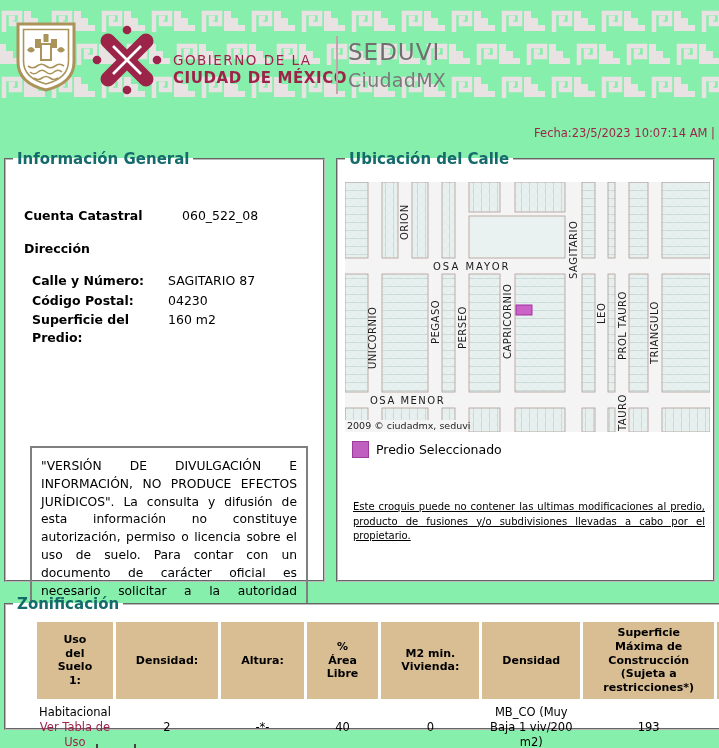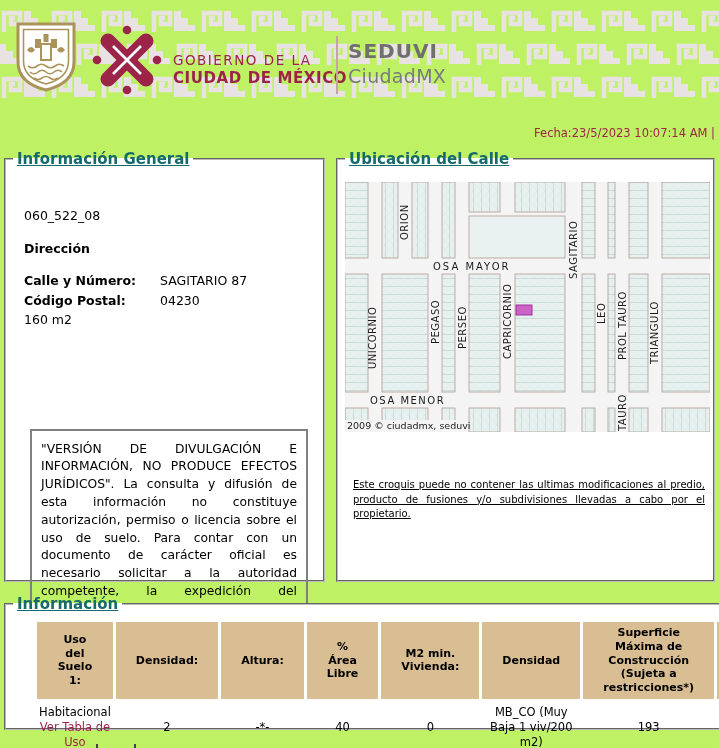--- a/index.html
+++ b/index.html
@@ -1,48 +1,48 @@
 <!DOCTYPE html>
 <html><head>
 <meta charset="utf-8">
 <style>
   html,body{margin:0;padding:0;background:#fff;}
-  .page{position:relative;width:719px;height:748px;overflow:hidden;background:#bef264;
+  .page{position:relative;width:719px;height:748px;overflow:hidden;background:#86efac;
         font-family:"DejaVu Sans","Liberation Sans",sans-serif;color:#000;}
 
   
   .greca-band{position:absolute;left:0;top:8px;}
   .coat{position:absolute;left:16px;top:22px;}
   .xlogo{position:absolute;left:90px;top:24px;}
   .gob-text{position:absolute;left:173px;top:52px;color:#9d2449;line-height:1.25;}
   .gob-line1{font-size:13.5px;letter-spacing:1.5px;}
   .gob-line2{font-size:15px;font-weight:bold;letter-spacing:0.6px;}
   .brand-divider{position:absolute;left:336px;top:36px;width:2px;height:58px;background:#c5a3ad;}
   .brand{position:absolute;left:348px;top:38px;color:#6f6f6f;line-height:1.3;}
-  .brand-main{font-size:20px;font-weight:bold;letter-spacing:1px;}
+  .brand-main{font-size:23px;font-weight:normal;letter-spacing:1px;}
   .brand-sub{font-size:19px;font-weight:normal;letter-spacing:0.3px;color:#7a7a7a;}
 
   .date-line{position:absolute;top:126px;right:-3px;font-size:11.5px;color:#9d2449;
              white-space:nowrap;}
 
   
   fieldset{position:absolute;margin:0;border:2px groove #b9b9b9;background:#fff;padding:0;}
-  legend{color:#156a6b;font-weight:bold;font-size:15px;padding:0 4px;margin-left:7px;text-decoration:underline;}
+  legend{color:#156a6b;font-weight:bold;font-size:15px;padding:0 4px;margin-left:7px;}
   #fs-info{left:4px;top:150px;width:317px;height:428px;}
   #fs-ubic{left:336px;top:150px;width:375px;height:428px;}
   #fs-zoni{left:4px;top:595px;width:707px;height:131px;}
 
   
   .info-body{padding:40px 10px 0 18px;font-size:12.5px;}
   .info-row{display:flex;margin-bottom:2px;}
   .info-row .lbl{font-weight:bold;}
   .row-cuenta{margin-bottom:18px;}
   .row-cuenta .lbl{width:158px;}
   .row-dir{font-weight:bold;margin-bottom:16px;}
-  .addr .lbl{width:136px;}
+  .addr .lbl{width:136px;margin-left:8px;}
   .addr{line-height:1.4;}
   .disclaimer{margin:14px 0 0 6px;width:256px;border:2px solid #7f7f7f;padding:10px 9px;
               font-size:12.3px;text-align:justify;line-height:1.45;margin-top:100px;}
 
   
   .map-wrap{margin:14px 0 0 7px;}
   .map-legend{display:flex;align-items:center;margin:5px 0 0 7px;}
   .swatch{width:15px;height:15px;background:#c05fc0;border:1px solid #9a3d9a;margin-right:7px;}
   .map-legend-label{font-size:12.5px;}
   .map-note{margin:42px 8px 0 8px;font-size:10px;text-align:justify;line-height:1.45;text-decoration:underline;}
@@ -122,33 +122,35 @@
       <div class="brand-sub">CiudadMX</div>
     </div>
   </div>
 
   <div class="date-line">Fecha:23/5/2023 10:07:14 AM | I</div>
 
   <fieldset id="fs-info">
     <legend>Información General</legend>
     <div class="info-body">
       <div class="info-row row-cuenta">
+        <span class="lbl">Cuenta Catastral</span>
         <span>060_522_08</span>
       </div>
       <div class="row-dir">Dirección</div>
       <div class="addr">
         <div class="info-row">
           <span class="lbl">Calle y Número:</span>
           <span>SAGITARIO 87</span>
         </div>
         <div class="info-row">
           <span class="lbl">Código Postal:</span>
           <span>04230</span>
         </div>
         <div class="info-row">
+          <span class="lbl">Superficie del Predio:</span>
           <span>160 m2</span>
         </div>
       </div>
       <div class="disclaimer">"VERSIÓN DE DIVULGACIÓN E INFORMACIÓN, NO PRODUCE EFECTOS JURÍDICOS". La consulta y difusión de esta información no constituye autorización, permiso o licencia sobre el uso de suelo. Para contar con un documento de carácter oficial es necesario solicitar a la autoridad competente, la expedición del Certificado correspondiente.</div>
     </div>
   </fieldset>
 
   <fieldset id="fs-ubic">
     <legend>Ubicación del Calle</legend>
 
@@ -217,27 +219,31 @@
           <text transform="translate(281,249) rotate(-90)">TAURO</text>
           <text transform="translate(313,182) rotate(-90)">TRIANGULO</text>
           <text x="88" y="88" letter-spacing="2">OSA MAYOR</text>
           <text x="25" y="222" letter-spacing="1.5">OSA MENOR</text>
         </g>
 
         <rect x="0" y="238" width="114" height="12" fill="#f4f4f4"></rect>
         <text x="2" y="247" font-family="DejaVu Sans, sans-serif" font-size="9.5" fill="#222">2009 © ciudadmx, seduvi</text>
       </svg>
 
+      <div class="map-legend">
+        <span class="swatch"></span>
+        <span class="map-legend-label">Predio Seleccionado</span>
+      </div>
 
       <div class="map-note">Este croquis puede no contener las ultimas modificaciones al predio, producto de fusiones y/o subdivisiones llevadas a cabo por el propietario.</div>
     </div>
   </fieldset>
 
   <fieldset id="fs-zoni">
-    <legend>Información</legend>
+    <legend>Zonificación</legend>
     <table class="zoni-table">
       <tbody>
           <tr>
         <th class="c0">Uso del Suelo 1:</th>
         <th class="c1">Densidad:</th>
         <th class="c2">Altura:</th>
         <th class="c3">% Área Libre</th>
         <th class="c4">M2 min. Vivienda:</th>
         <th class="c5">Densidad</th>
         <th class="c6">Superficie Máxima de Construcción (Sujeta a restricciones*)</th>

